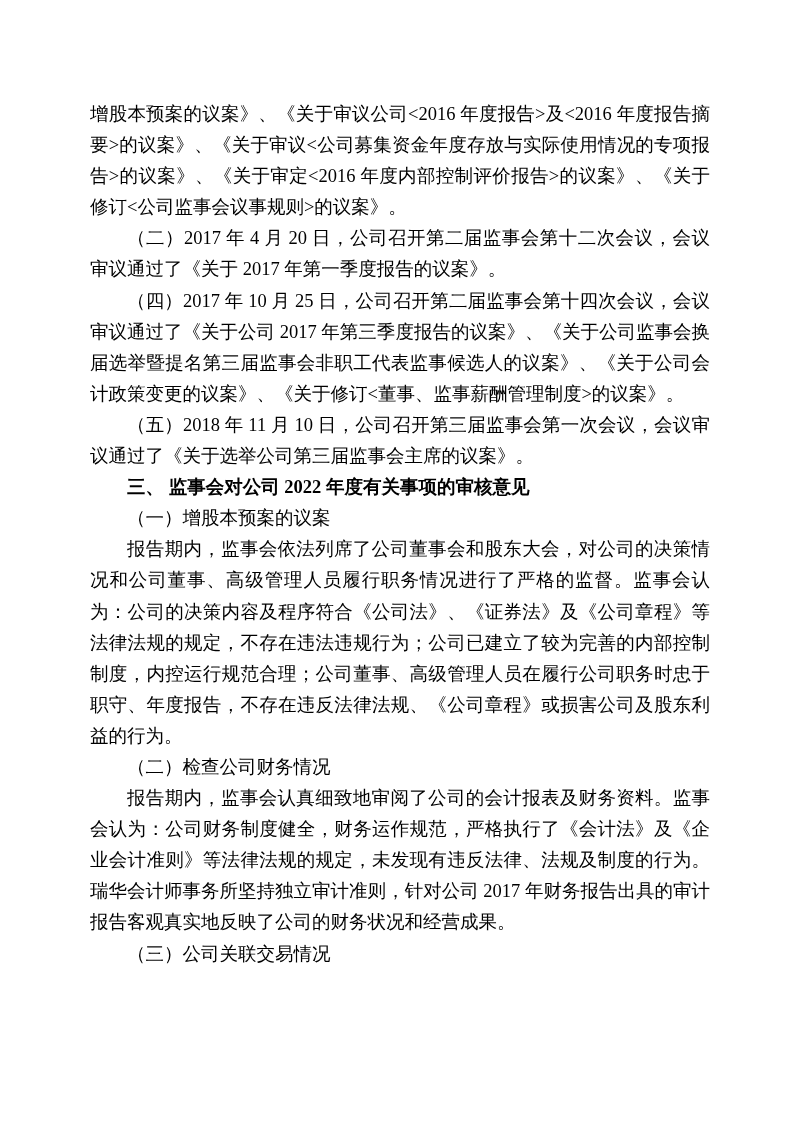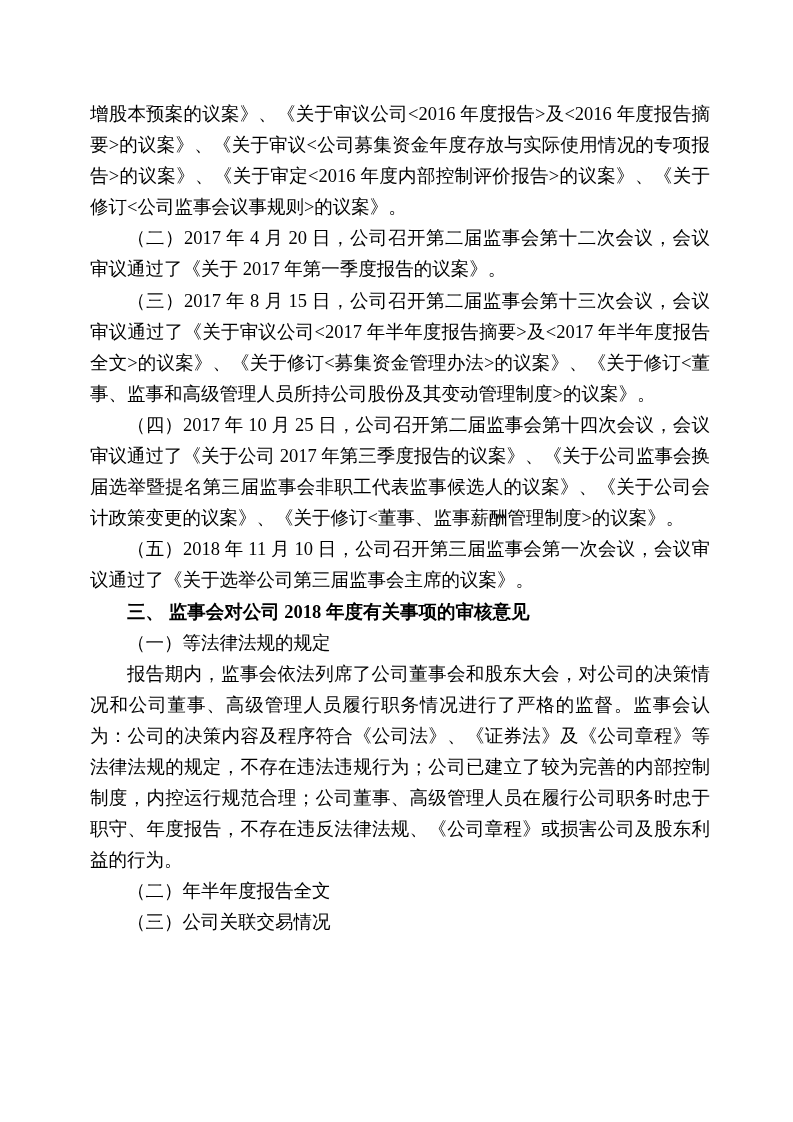--- a/index.html
+++ b/index.html
@@ -39,22 +39,22 @@
     text-align: left;
   }
 </style>
 </head>
 <body>
 
 <div class="page">
   <div class="doc-body" id="doc-body">
       <p class="para continuation">增股本预案的议案》、《关于审议公司&lt;2016 年度报告&gt;及&lt;2016 年度报告摘要&gt;的议案》、《关于审议&lt;公司募集资金年度存放与实际使用情况的专项报告&gt;的议案》、《关于审定&lt;2016 年度内部控制评价报告&gt;的议案》、《关于修订&lt;公司监事会议事规则&gt;的议案》。</p>
       <p class="para body">（二）2017 年 4 月 20 日，公司召开第二届监事会第十二次会议，会议审议通过了《关于 2017 年第一季度报告的议案》。</p>
-      <p class="para body">（三）2017 年 8 月 15 日，公司召开第二届监事会第十三次会议，会议审议通过了《关于审议公司&lt;2017 年半年度报告摘要&gt;及&lt;2017 年半年度报告全文&gt;的议案》、《关于修订&lt;募集资金管理办法&gt;的议案》、《关于修订&lt;董事、监事和高级管理人员所持公司股份及其变动管理制度&gt;的议案》。</p>
       <p class="para body">（四）2017 年 10 月 25 日，公司召开第二届监事会第十四次会议，会议审议通过了《关于公司 2017 年第三季度报告的议案》、《关于公司监事会换届选举暨提名第三届监事会非职工代表监事候选人的议案》、《关于公司会计政策变更的议案》、《关于修订&lt;董事、监事薪酬管理制度&gt;的议案》。</p>
       <p class="para body">（五）2018 年 11 月 10 日，公司召开第三届监事会第一次会议，会议审议通过了《关于选举公司第三届监事会主席的议案》。</p>
-      <p class="para heading">三、 监事会对公司 2018 年度有关事项的审核意见</p>
-      <p class="para body">（一）等法律法规的规定</p>
+      <p class="para heading">三、 监事会对公司 2022 年度有关事项的审核意见</p>
+      <p class="para body">（一）增股本预案的议案</p>
       <p class="para body">报告期内，监事会依法列席了公司董事会和股东大会，对公司的决策情况和公司董事、高级管理人员履行职务情况进行了严格的监督。监事会认为：公司的决策内容及程序符合《公司法》、《证券法》及《公司章程》等法律法规的规定，不存在违法违规行为；公司已建立了较为完善的内部控制制度，内控运行规范合理；公司董事、高级管理人员在履行公司职务时忠于职守、年度报告，不存在违反法律法规、《公司章程》或损害公司及股东利益的行为。</p>
-      <p class="para body">（二）年半年度报告全文</p>
+      <p class="para body">（二）检查公司财务情况</p>
+      <p class="para body">报告期内，监事会认真细致地审阅了公司的会计报表及财务资料。监事会认为：公司财务制度健全，财务运作规范，严格执行了《会计法》及《企业会计准则》等法律法规的规定，未发现有违反法律、法规及制度的行为。瑞华会计师事务所坚持独立审计准则，针对公司 2017 年财务报告出具的审计报告客观真实地反映了公司的财务状况和经营成果。</p>
       <p class="para body">（三）公司关联交易情况</p>
     </div>
 </div>
 
 </body></html>

